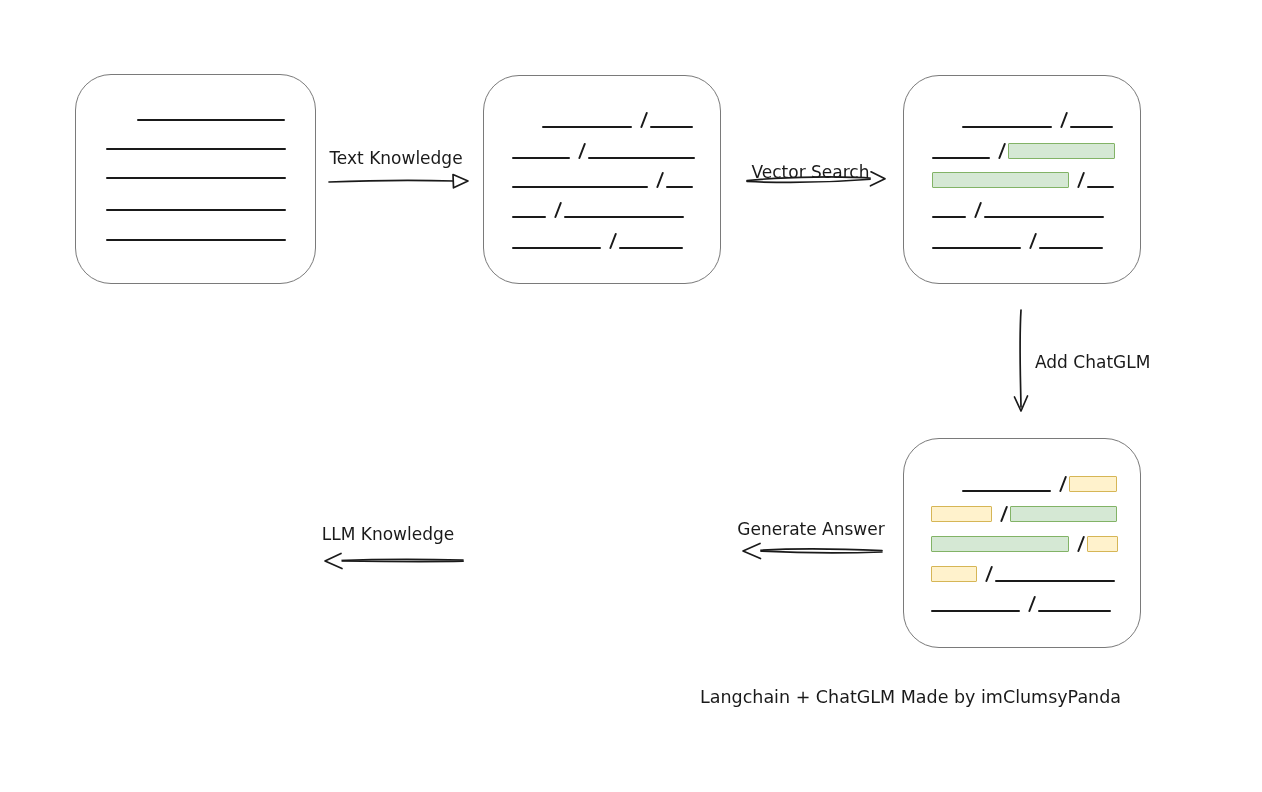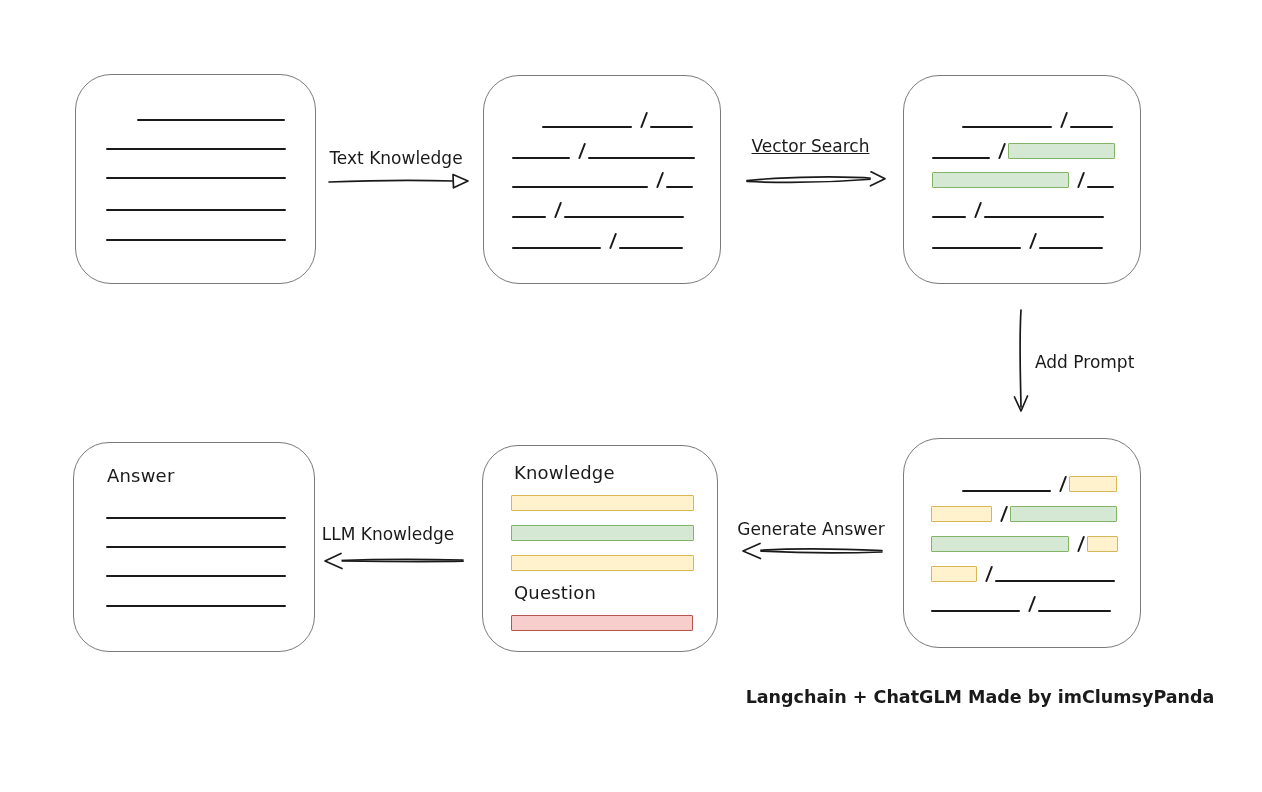--- a/index.html
+++ b/index.html
@@ -50,23 +50,21 @@
     text-align:center;
     white-space:nowrap;
   }
   .arrow-svg{position:absolute;overflow:visible;}
   .arrow-svg path, .arrow-svg polyline{stroke:var(--ink);stroke-width:1.7;fill:none;stroke-linecap:round;stroke-linejoin:round;}
   .arrow-svg .head-solid{fill:#ffffff;}
   .caption{
     position:absolute;
     font-size:17.5px;
     color:var(--ink);
-    text-align:center;
     white-space:nowrap;
-    font-weight:bold;
   }
 </style>
 </head>
 <body>
 
 <div id="canvas">
 
   <div class="sketch-box" style="left:75px;top:74px;width:241px;height:210px;">
       <div class="chunk-row" style="top: 24px; left: 30px;">
         <span class="seg seg-gap" style="width: 31px;"></span>
@@ -166,71 +164,40 @@
         <span class="seg seg-slash"></span>
         <span class="seg seg-line" style="width: 120px;"></span>
       </div>
       <div class="chunk-row" style="top: 151px; left: 27px;">
         <span class="seg seg-line" style="width: 89px;"></span>
         <span class="seg seg-slash"></span>
         <span class="seg seg-line" style="width: 73px;"></span>
       </div>
     </div>
 
-  <div class="sketch-box" style="left:482px;top:445px;width:236px;height:207px;">
-    <div class="box-heading" style="left:31px;top:16px;">Knowledge</div>
-    <div class="box-heading" style="left:31px;top:136px;">Question</div>
-  <div class="chunk-row" style="top: 43px; left: 28px;">
-        <span class="seg seg-yellow" style="width: 183px;"></span>
-      </div>
-      <div class="chunk-row" style="top: 73px; left: 28px;">
-        <span class="seg seg-green" style="width: 183px;"></span>
-      </div>
-      <div class="chunk-row" style="top: 103px; left: 28px;">
-        <span class="seg seg-yellow" style="width: 183px;"></span>
-      </div>
-      <div class="chunk-row" style="top: 163px; left: 28px;">
-        <span class="seg seg-red" style="width: 182px;"></span>
-      </div>
-    </div>
-
-  <div class="sketch-box" style="left:73px;top:442px;width:242px;height:210px;">
-    <div class="box-heading" style="left:33px;top:22px;">Answer</div>
-  <div class="chunk-row" style="top: 54px; left: 32px;">
-        <span class="seg seg-line" style="width: 180px;"></span>
-      </div>
-      <div class="chunk-row" style="top: 83px; left: 32px;">
-        <span class="seg seg-line" style="width: 180px;"></span>
-      </div>
-      <div class="chunk-row" style="top: 112px; left: 32px;">
-        <span class="seg seg-line" style="width: 180px;"></span>
-      </div>
-      <div class="chunk-row" style="top: 142px; left: 32px;">
-        <span class="seg seg-line" style="width: 180px;"></span>
-      </div>
-    </div>
+
 
   <svg class="arrow-svg" style="left:326px;top:170px;" width="146" height="22" viewBox="0 0 146 22">
     <path d="M3,12 C40,10.5 95,10 128,11"></path>
     <path class="head-solid" d="M127,4.5 L142,11 L127.5,17.8 Z"></path>
   </svg>
   <div class="arrow-label" style="left:326px;top:148px;width:140px;">Text Knowledge</div>
 
   <svg class="arrow-svg" style="left:744px;top:168px;" width="146" height="22" viewBox="0 0 146 22">
     <path d="M3,12.5 C45,8.5 100,8 130,10.5"></path>
     <path d="M3,13.5 C50,15.5 100,13.5 131,11"></path>
     <path class="head-solid" d="M127,3.8 L141,10.8 L126.5,17.8"></path>
   </svg>
-  <div class="arrow-label" style="left:744px;top:136px;width:133px;text-decoration:underline;">Vector Search</div>
+  <div class="arrow-label" style="left:744px;top:162px;width:133px;">Vector Search</div>
 
   <svg class="arrow-svg" style="left:1009px;top:307px;" width="24" height="112" viewBox="0 0 24 112">
     <path d="M12,3 C10,35 11.5,70 12,100"></path>
     <path d="M5.5,90 L12,104 L18.5,89"></path>
   </svg>
-  <div class="arrow-label" style="left:1035px;top:352px;">Add Prompt</div>
+  <div class="arrow-label" style="left:1035px;top:352px;">Add ChatGLM</div>
 
   <svg class="arrow-svg" style="left:737px;top:539px;" width="148" height="22" viewBox="0 0 148 22">
     <path d="M145,11.5 C100,9.5 55,9 20,11.5"></path>
     <path d="M145,13 C105,14.5 60,14 22,12"></path>
     <path class="head-solid" d="M23,4.5 L6,12 L23.5,19.5"></path>
   </svg>
   <div class="arrow-label" style="left:733px;top:519px;width:156px;">Generate Answer</div>
 
   <svg class="arrow-svg" style="left:320px;top:549px;" width="146" height="22" viewBox="0 0 146 22">
     <path d="M143,11 C100,10 60,10 18,11.5"></path>

